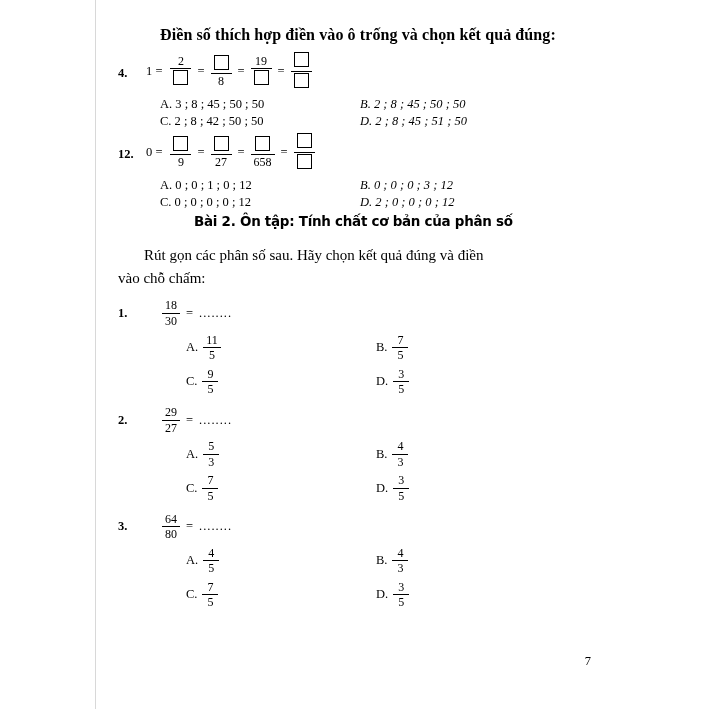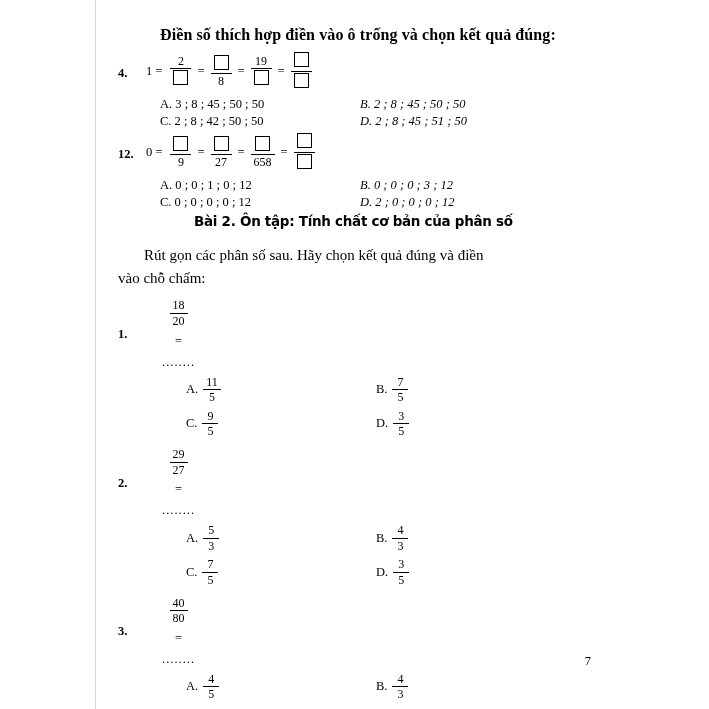--- a/index.html
+++ b/index.html
@@ -143,21 +143,20 @@
     font-size: 12.5px;
     width: 26px;
     flex: 0 0 26px;
   }
   .frow .expr {
     display: flex;
     align-items: center;
     gap: 6px;
     font-size: 12.5px;
     margin-left: 18px;
-    flex-direction: column;
   }
   .dots { font-size: 12.5px; letter-spacing: 1px; }
   .optrow {
     display: flex;
     margin-left: 68px;
     margin-top: 6px;
   }
   .optrow .opt {
     display: flex;
     align-items: center;
@@ -271,21 +270,21 @@
       <span class="indent"></span><span>Rút gọn các phân số sau. Hãy chọn kết quả đúng và điền</span><br>
       <span>vào chỗ chấm:</span>
     </div>
 
     <div class="frow">
       <span class="fnum">1.</span>
       <span class="expr">
         <span class="frac">
           <span class="num">18</span>
           <span class="bar"></span>
-          <span class="den">20</span>
+          <span class="den">30</span>
         </span>
         <span class="op">=</span>
         <span class="dots">........</span>
       </span>
     </div>
     <div class="optrow">
       <span class="opt first">
         <span>A.</span>
         <span class="frac">
           <span class="num">11</span>
@@ -367,21 +366,21 @@
           <span class="bar"></span>
           <span class="den">5</span>
         </span>
       </span>
     </div>
 
     <div class="frow">
       <span class="fnum">3.</span>
       <span class="expr">
         <span class="frac">
-          <span class="num">40</span>
+          <span class="num">64</span>
           <span class="bar"></span>
           <span class="den">80</span>
         </span>
         <span class="op">=</span>
         <span class="dots">........</span>
       </span>
     </div>
     <div class="optrow">
       <span class="opt first">
         <span>A.</span>

